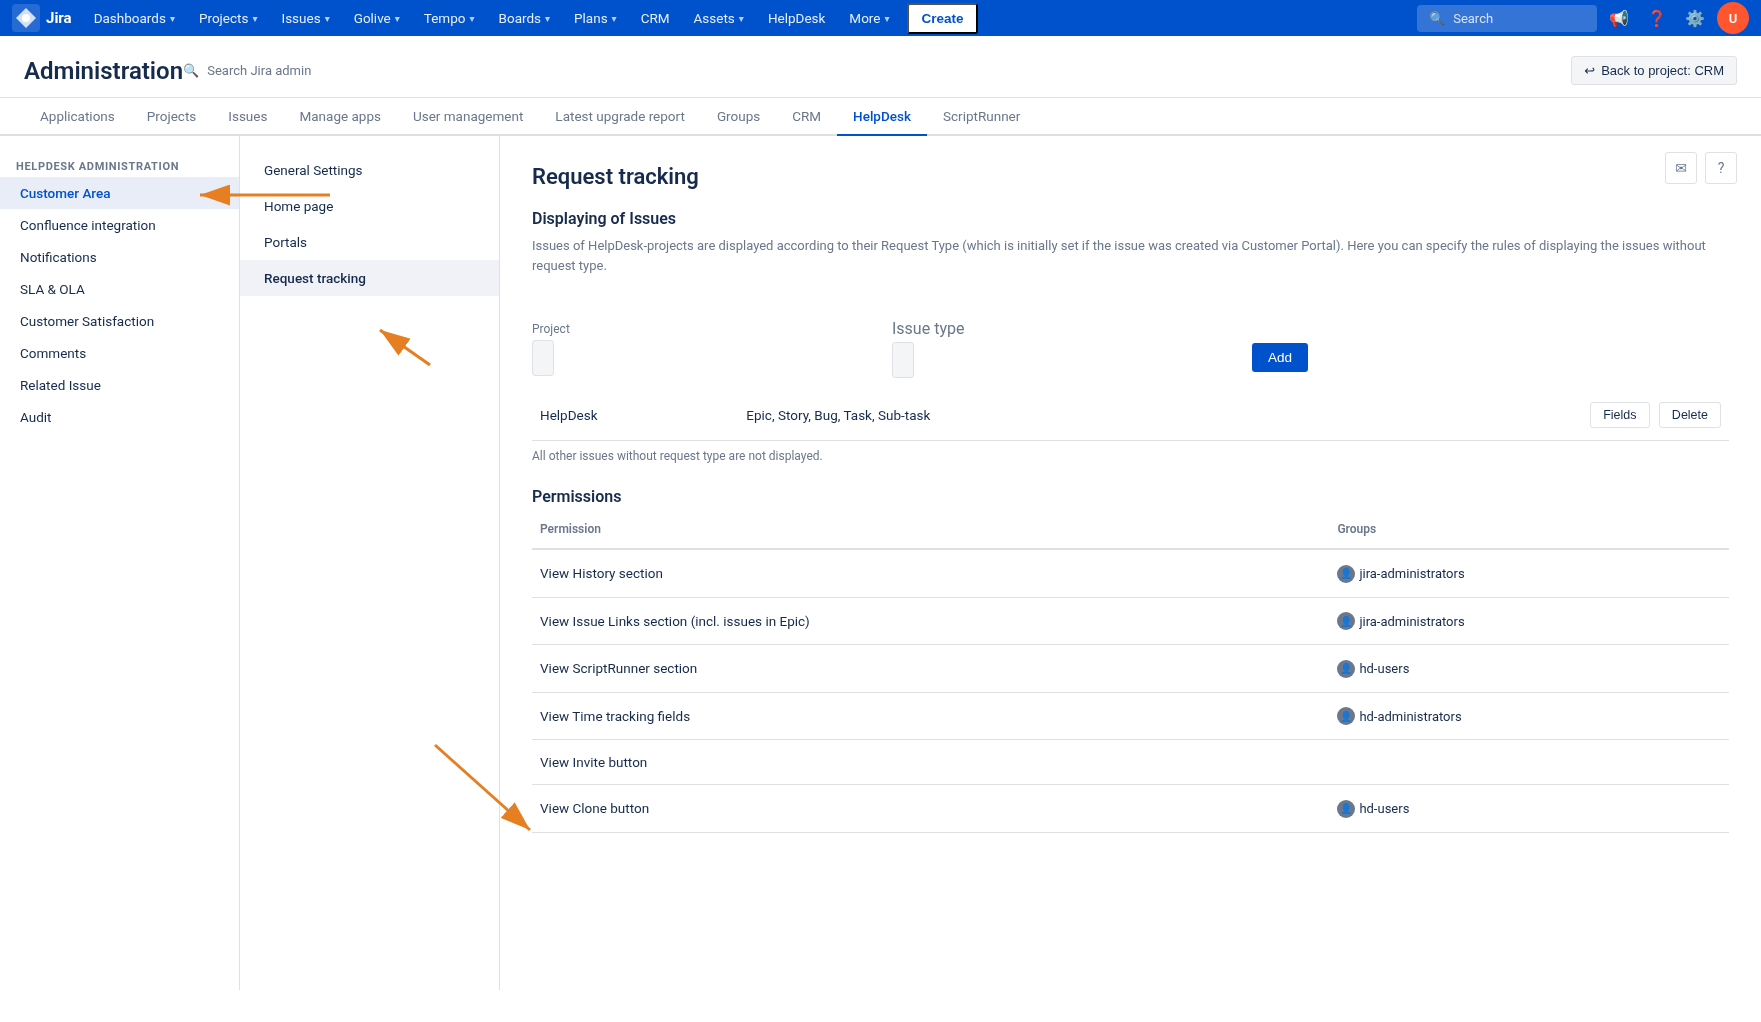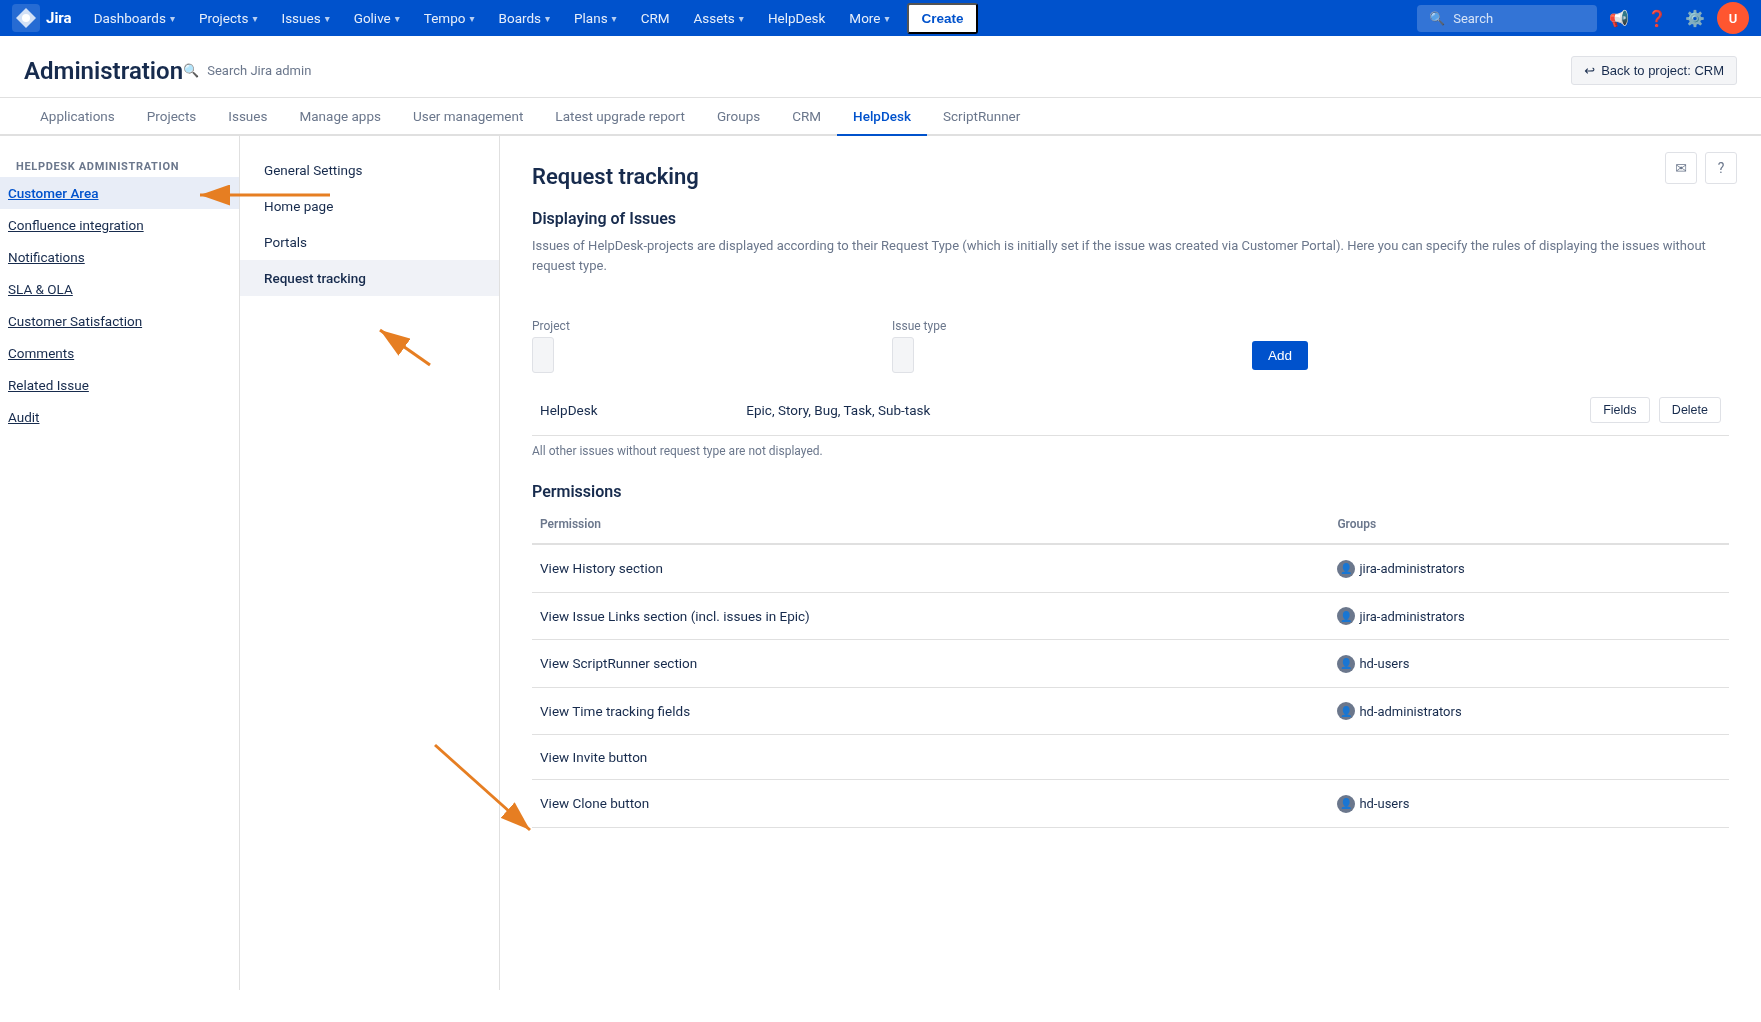--- a/index.html
+++ b/index.html
@@ -131,25 +131,24 @@
     }
     .sidebar-section-label {
       font-size: 11px;
       font-weight: 700;
       color: #6b778c;
       text-transform: uppercase;
       letter-spacing: 0.06em;
       padding: 8px 16px 4px;
     }
     .sidebar-item {
-      padding: 8px 8px;
+      padding: 8px 20px;
       font-size: 13.5px;
       color: #172b4d;
       cursor: pointer;
-      text-decoration: underline;
     }
     .sidebar-item.active {
       background: #e8edf7;
       color: #0052cc;
       font-weight: 500;
     }
 
     
     .middle-panel {
       width: 260px;
@@ -421,21 +420,21 @@
       <p class="section-desc">Issues of HelpDesk-projects are displayed according to their Request Type (which is initially set if the issue was created via Customer Portal). Here you can specify the rules of displaying the issues without request type.</p>
 
       <div class="form-row">
         <div style="flex:1; max-width:340px;">
           <div style="font-size:12px; color:#6b778c; margin-bottom:4px;">Project</div>
           <select class="form-select">
             <option></option>
           </select>
         </div>
         <div style="flex:1; max-width:340px;">
-          <div style="font-size:12px; color:#6b778c; margin-bottom:4px;">Issue type</div>
+          <div style="font-size:16px; color:#6b778c; margin-bottom:4px;">Issue type</div>
           <select class="form-select">
             <option></option>
           </select>
         </div>
         <div style="margin-top:18px;">
           <button class="btn-add">Add</button>
         </div>
       </div>
 
       <table class="data-table">

